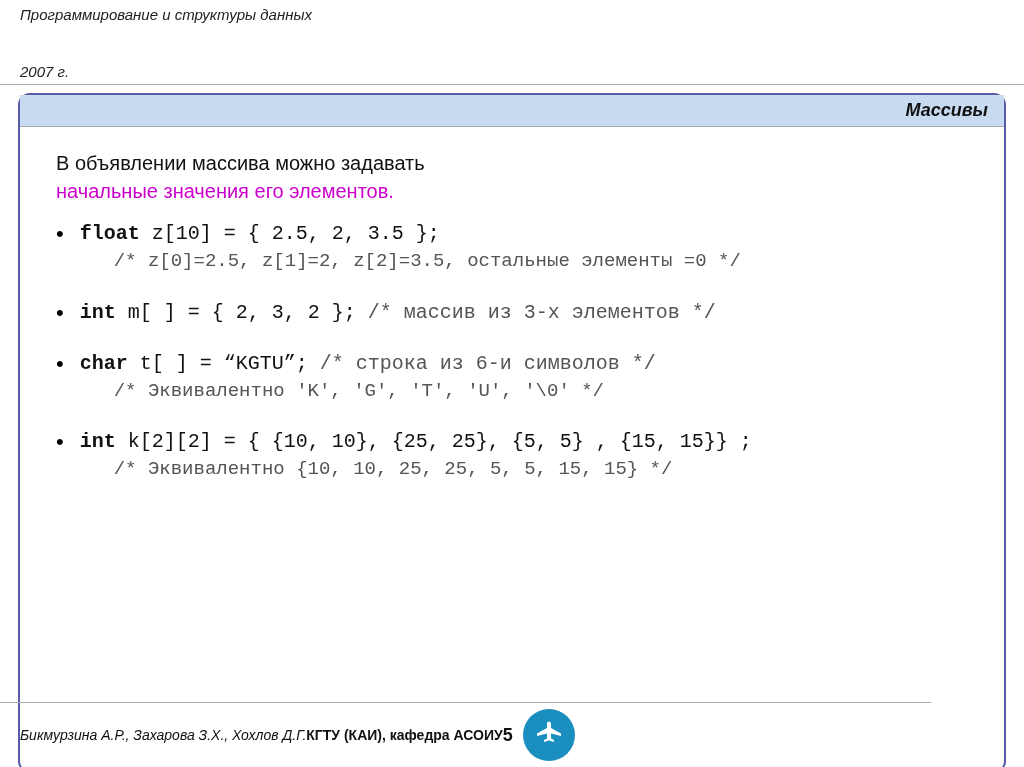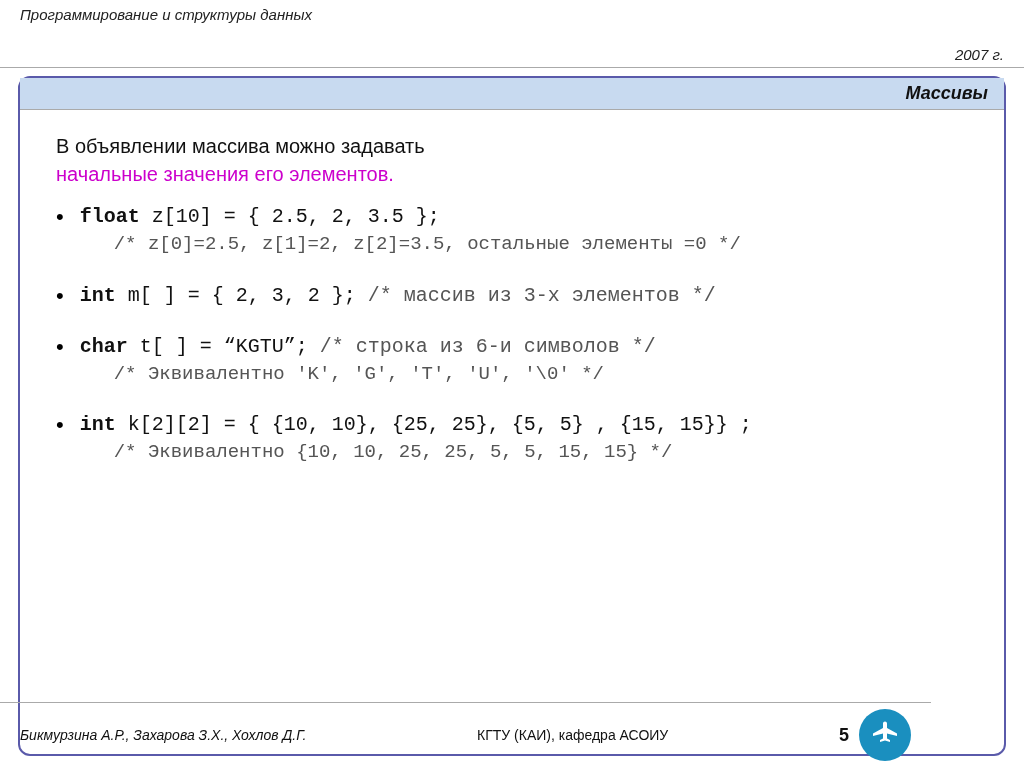--- a/index.html
+++ b/index.html
@@ -11,20 +11,21 @@
       font-family: Arial, sans-serif;
       overflow: hidden;
     }
 
     .page-header {
       display: flex;
       justify-content: space-between;
       align-items: flex-start;
       padding: 6px 20px 4px 20px;
       border-bottom: 1px solid #aaa;
+      flex-direction: column;
     }
 
     .header-left {
       font-size: 15px;
       color: #222;
       font-style: italic;
     }
 
     .header-right {
       font-size: 15px;
@@ -112,36 +113,36 @@
       margin-left: 34px;
       line-height: 1.45;
     }
 
     .page-footer {
       position: absolute;
       bottom: 0;
       left: 0;
       width: 931px;
       display: flex;
-      justify-content: space-between;
       align-items: center;
       padding: 6px 20px 6px 20px;
       border-top: 1px solid #aaa;
     }
 
     .footer-left {
       font-size: 14px;
       font-style: italic;
       color: #111;
     }
 
     .footer-center {
       font-size: 14px;
       color: #111;
       text-align: center;
+      font-weight: bold;
     }
 
     .footer-right {
       display: flex;
       align-items: center;
       gap: 10px;
     }
 
     .page-number {
       font-size: 18px;

